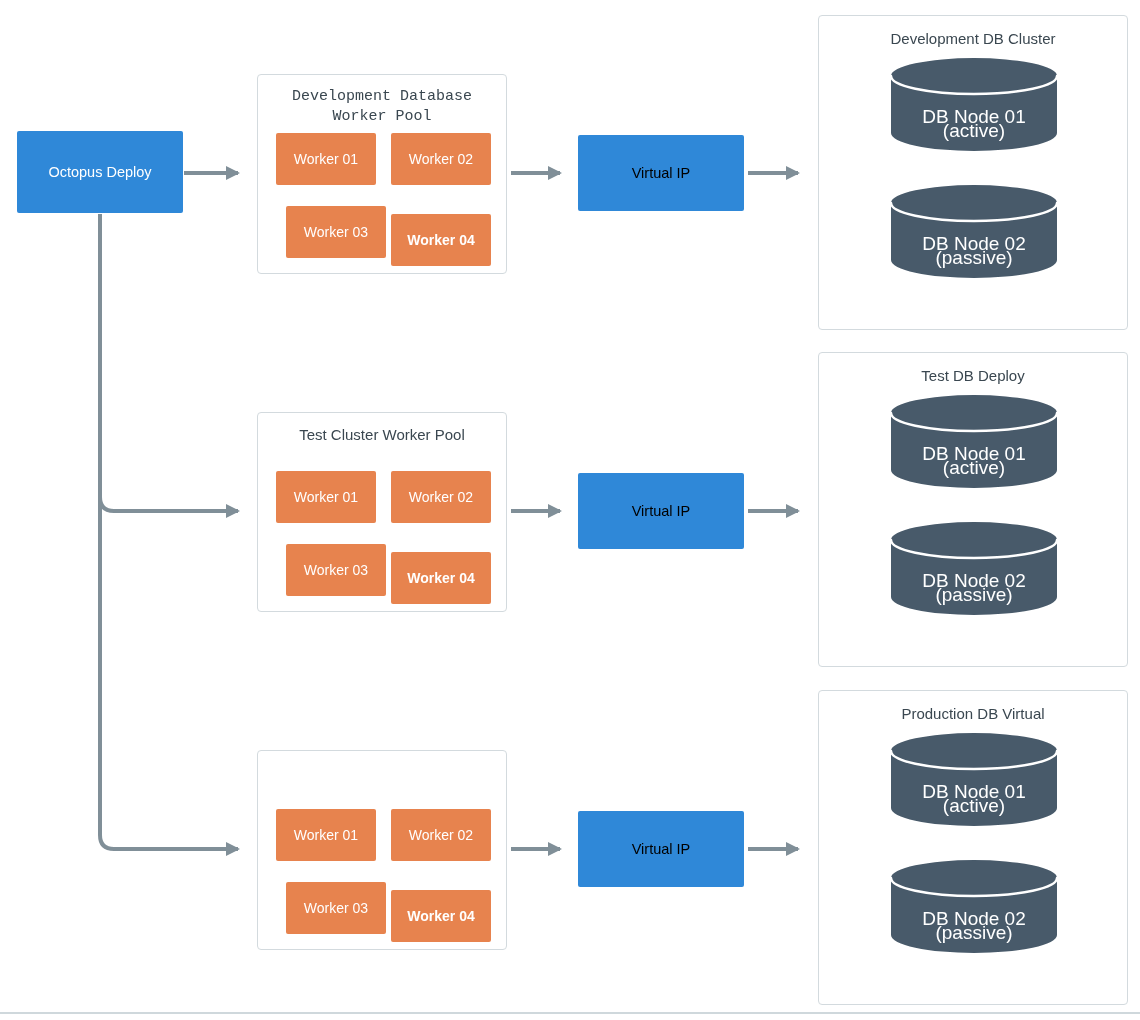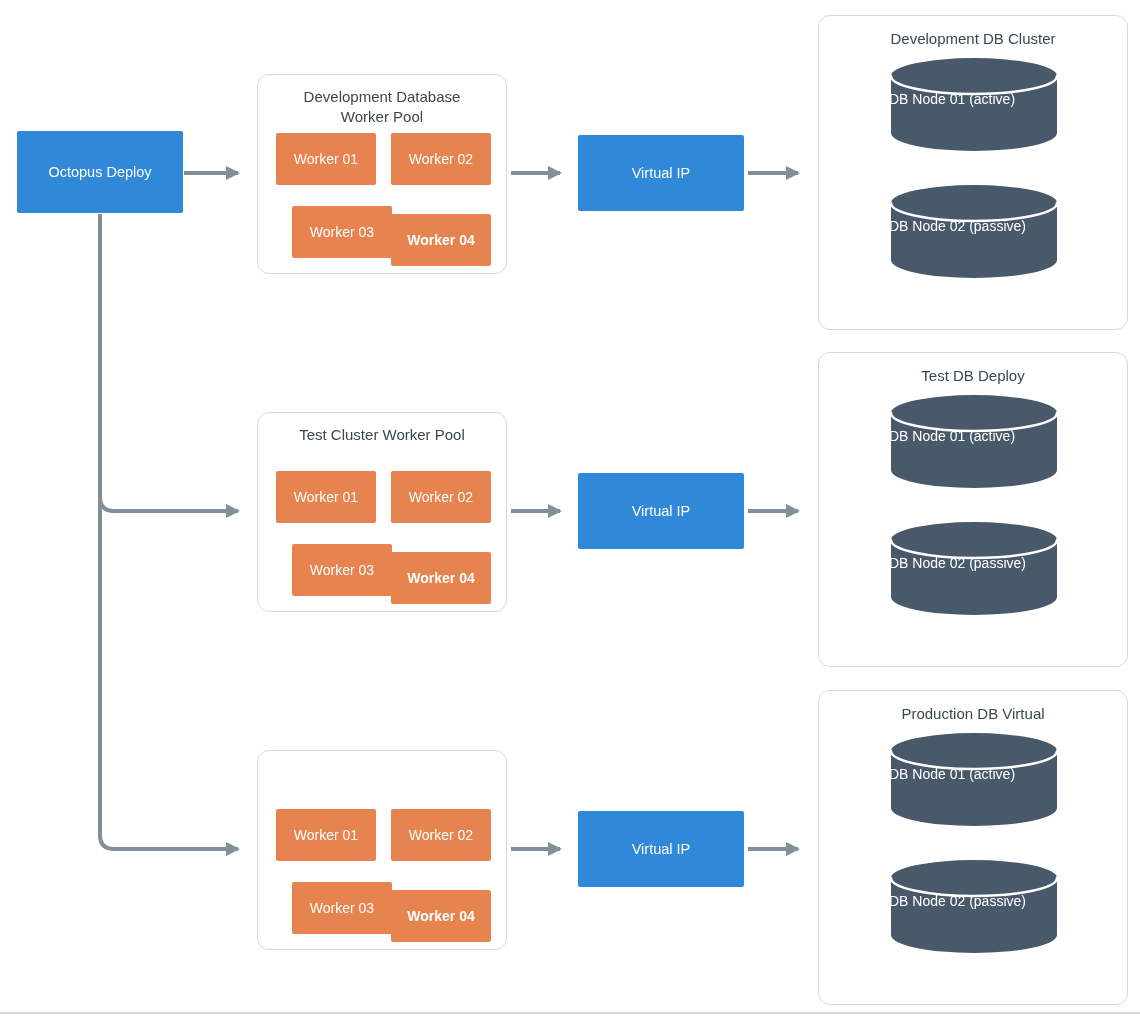--- a/index.html
+++ b/index.html
@@ -3,58 +3,58 @@
 <meta charset="utf-8">
 <style>
   html,body{margin:0;padding:0;background:#ffffff;}
   body{font-family:"Liberation Sans","DejaVu Sans",sans-serif;}
   #canvas{position:relative;width:1140px;height:1020px;background:#ffffff;overflow:hidden;}
 
   
   #connectors{position:absolute;inset:0;z-index:0;pointer-events:none;}
 
   
-  .box{position:absolute;background:#ffffff;border:1px solid #d3dade;border-radius:12px;z-index:1;box-sizing:border-box;}
+  .box{position:absolute;background:#ffffff;border:1px solid #d3dade;border-radius:4px;z-index:1;box-sizing:border-box;}
 
   .source-node{
     position:absolute;left:17px;top:131px;width:166px;height:82px;
     background:#2f88d8;border-radius:2px;color:#ffffff;font-size:14.5px;
     display:flex;align-items:center;justify-content:center;z-index:1;
   }
 
   .pool{left:257px;width:250px;height:200px;}
   .pool-title{
     position:absolute;top:12px;left:4px;right:4px;margin:0;
     font-size:15px;font-weight:400;color:#3a4750;text-align:center;line-height:1.3;
   }
-  .pool--dev .pool-title{left:25px;right:25px;}
+  .pool--dev .pool-title{left:25px;right:25px;font-family:Liberation Mono, monospace;}
   .worker{
     position:absolute;width:100px;height:52px;background:#e7834e;border-radius:2px;
     color:#ffffff;font-size:14px;display:flex;align-items:center;justify-content:center;
   }
   .pos-w1{left:18px;top:58px;}
   .pos-w2{left:133px;top:58px;}
-  .pos-w3{left:34px;top:131px;}
+  .pos-w3{left:28px;top:131px;}
   .pos-w4{left:133px;top:139px;font-weight:bold;}
 
   .vip{
     position:absolute;left:578px;width:166px;height:76px;background:#2f88d8;border-radius:2px;
-    color:#ffffff;font-size:14.5px;display:flex;align-items:center;justify-content:center;z-index:1;
+    color:#000000;font-size:14.5px;display:flex;align-items:center;justify-content:center;z-index:1;
   }
 
   .cluster{left:818px;width:310px;height:315px;}
   .cluster-title{
     position:absolute;top:14px;left:0;right:0;margin:0;
     font-size:15px;font-weight:400;color:#3a4750;text-align:center;
   }
   .cyl{position:absolute;left:70px;width:170px;height:97px;}
   .cyl svg{position:absolute;left:0;top:0;display:block;}
   .cyl-label{
-    position:absolute;left:0;right:0;top:36px;
-    color:#ffffff;font-size:14px;line-height:14px;
+    position:absolute;left:0;right:0;top:54px;text-align:center;
+    color:#ffffff;font-size:19px;line-height:14px;
   }
   .pos-c1{top:40px;}
   .pos-c2{top:167px;}
 
   .bottom-rule{position:absolute;left:0;right:0;top:1012px;height:2px;background:#cfd8dc;z-index:1;}
 </style>
 </head>
 <body>
 
 <div id="canvas">

